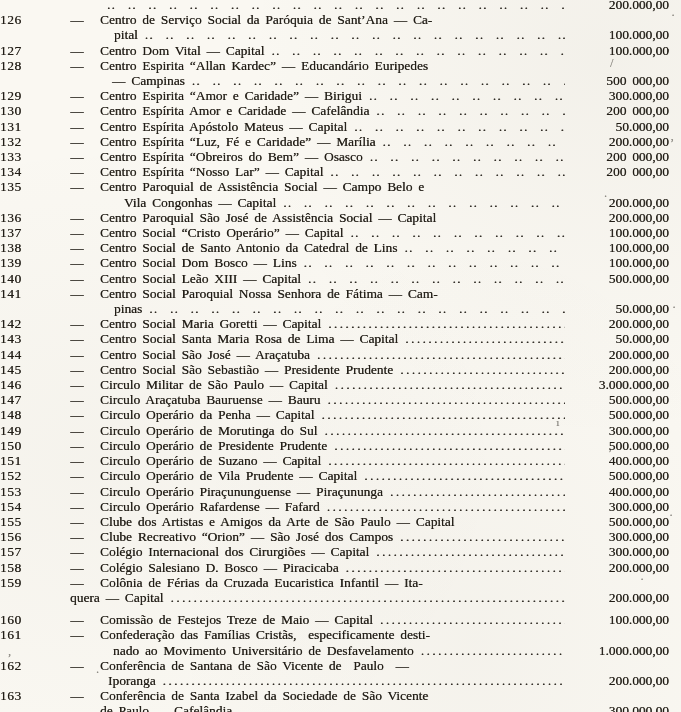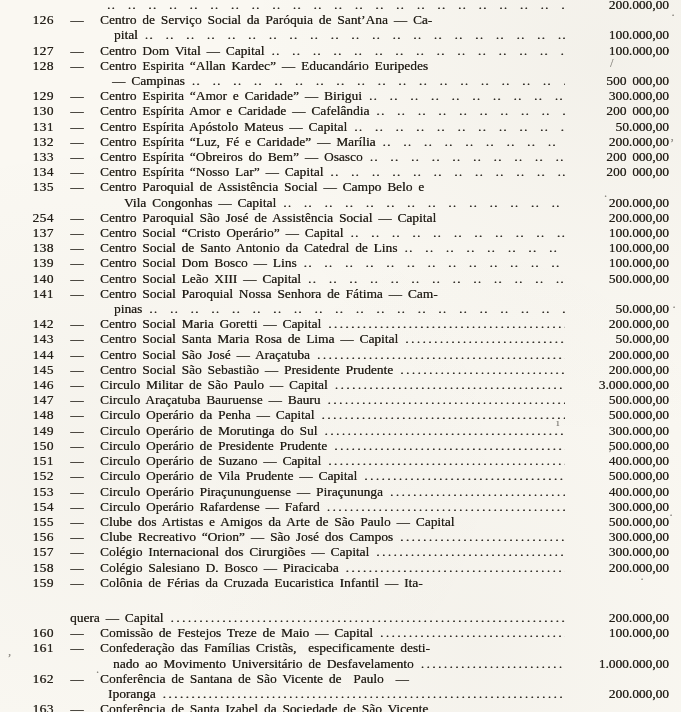--- a/index.html
+++ b/index.html
@@ -13,23 +13,23 @@
     overflow:hidden;position:relative;
     font-family:"Liberation Serif", serif;
     font-size:13.4px;line-height:15.2px;
     color:#211d16;
     text-shadow:0.3px 0.2px 0.4px rgba(33,29,22,0.72);
     word-spacing:2.5px;
     box-sizing:border-box;
     padding:4px 12px 0 0;
   }
   .row{display:flex;align-items:flex-start;}
-  .row.gap-before{}
+  .row.gap-before{margin-top:7px;}
   .row.clipped{margin-top:-7px;}
-  .num{width:54px;flex:none;text-align:right;letter-spacing:0.5px;font-family:Liberation Serif, serif;}
+  .num{width:54px;flex:none;letter-spacing:0.5px;font-family:Liberation Serif, serif;}
   .dash{width:46px;flex:none;text-align:center;}
   .body{flex:1;min-width:0;}
   .line{display:flex;}
   .txt{white-space:pre;text-align:center;}
   .leader{flex:1;overflow:hidden;white-space:pre;padding-left:7px;opacity:0.95;}
   .leader.pairs{word-spacing:7px;letter-spacing:1.2px;}
   .leader.dots{letter-spacing:2.4px;}
   .leader.none{visibility:hidden;}
   .amount{width:104px;flex:none;text-align:right;align-self:flex-end;white-space:pre;}
   .artifact{position:absolute;opacity:0.5;font-size:12px;pointer-events:none;}
@@ -174,21 +174,21 @@
           </div>
           <div class="line" style="margin-left: 24px;">
             <span class="txt">Vila Congonhas — Capital</span>
             <span class="leader pairs">.. .. .. .. .. .. .. .. .. .. .. .. .. .. .. .. .. .. .. .. .. .. .. .. .. .. .. .. .. .. .. .. .. .. .. .. .. .. .. .. </span>
           </div>
         </div>
     <div class="amount">200.000,00</div>
   </div>
 
   <div class="row">
-    <div class="num">254</div>
+    <div class="num">136</div>
     <div class="dash">—</div>
     <div class="body">
           <div class="line">
             <span class="txt">Centro Paroquial São José de Assistência Social — Capital</span>
             <span class="leader none"></span>
           </div>
         </div>
     <div class="amount">200.000,00</div>
   </div>
 
@@ -459,21 +459,21 @@
     <div class="amount">200.000,00</div>
   </div>
 
   <div class="row">
     <div class="num">159</div>
     <div class="dash">—</div>
     <div class="body">
           <div class="line">
             <span class="txt">Colônia de Férias da Cruzada Eucaristica Infantil — Ita-</span>
           </div>
-          <div class="line" style="margin-left: -30px; margin-top: 20px;">
+          <div class="line" style="margin-left: -30px;">
             <span class="txt">quera — Capital</span>
             <span class="leader dots">................................................................................................................................................................</span>
           </div>
         </div>
     <div class="amount">200.000,00</div>
   </div>
 
   <div class="row gap-before">
     <div class="num">160</div>
     <div class="dash">—</div>

